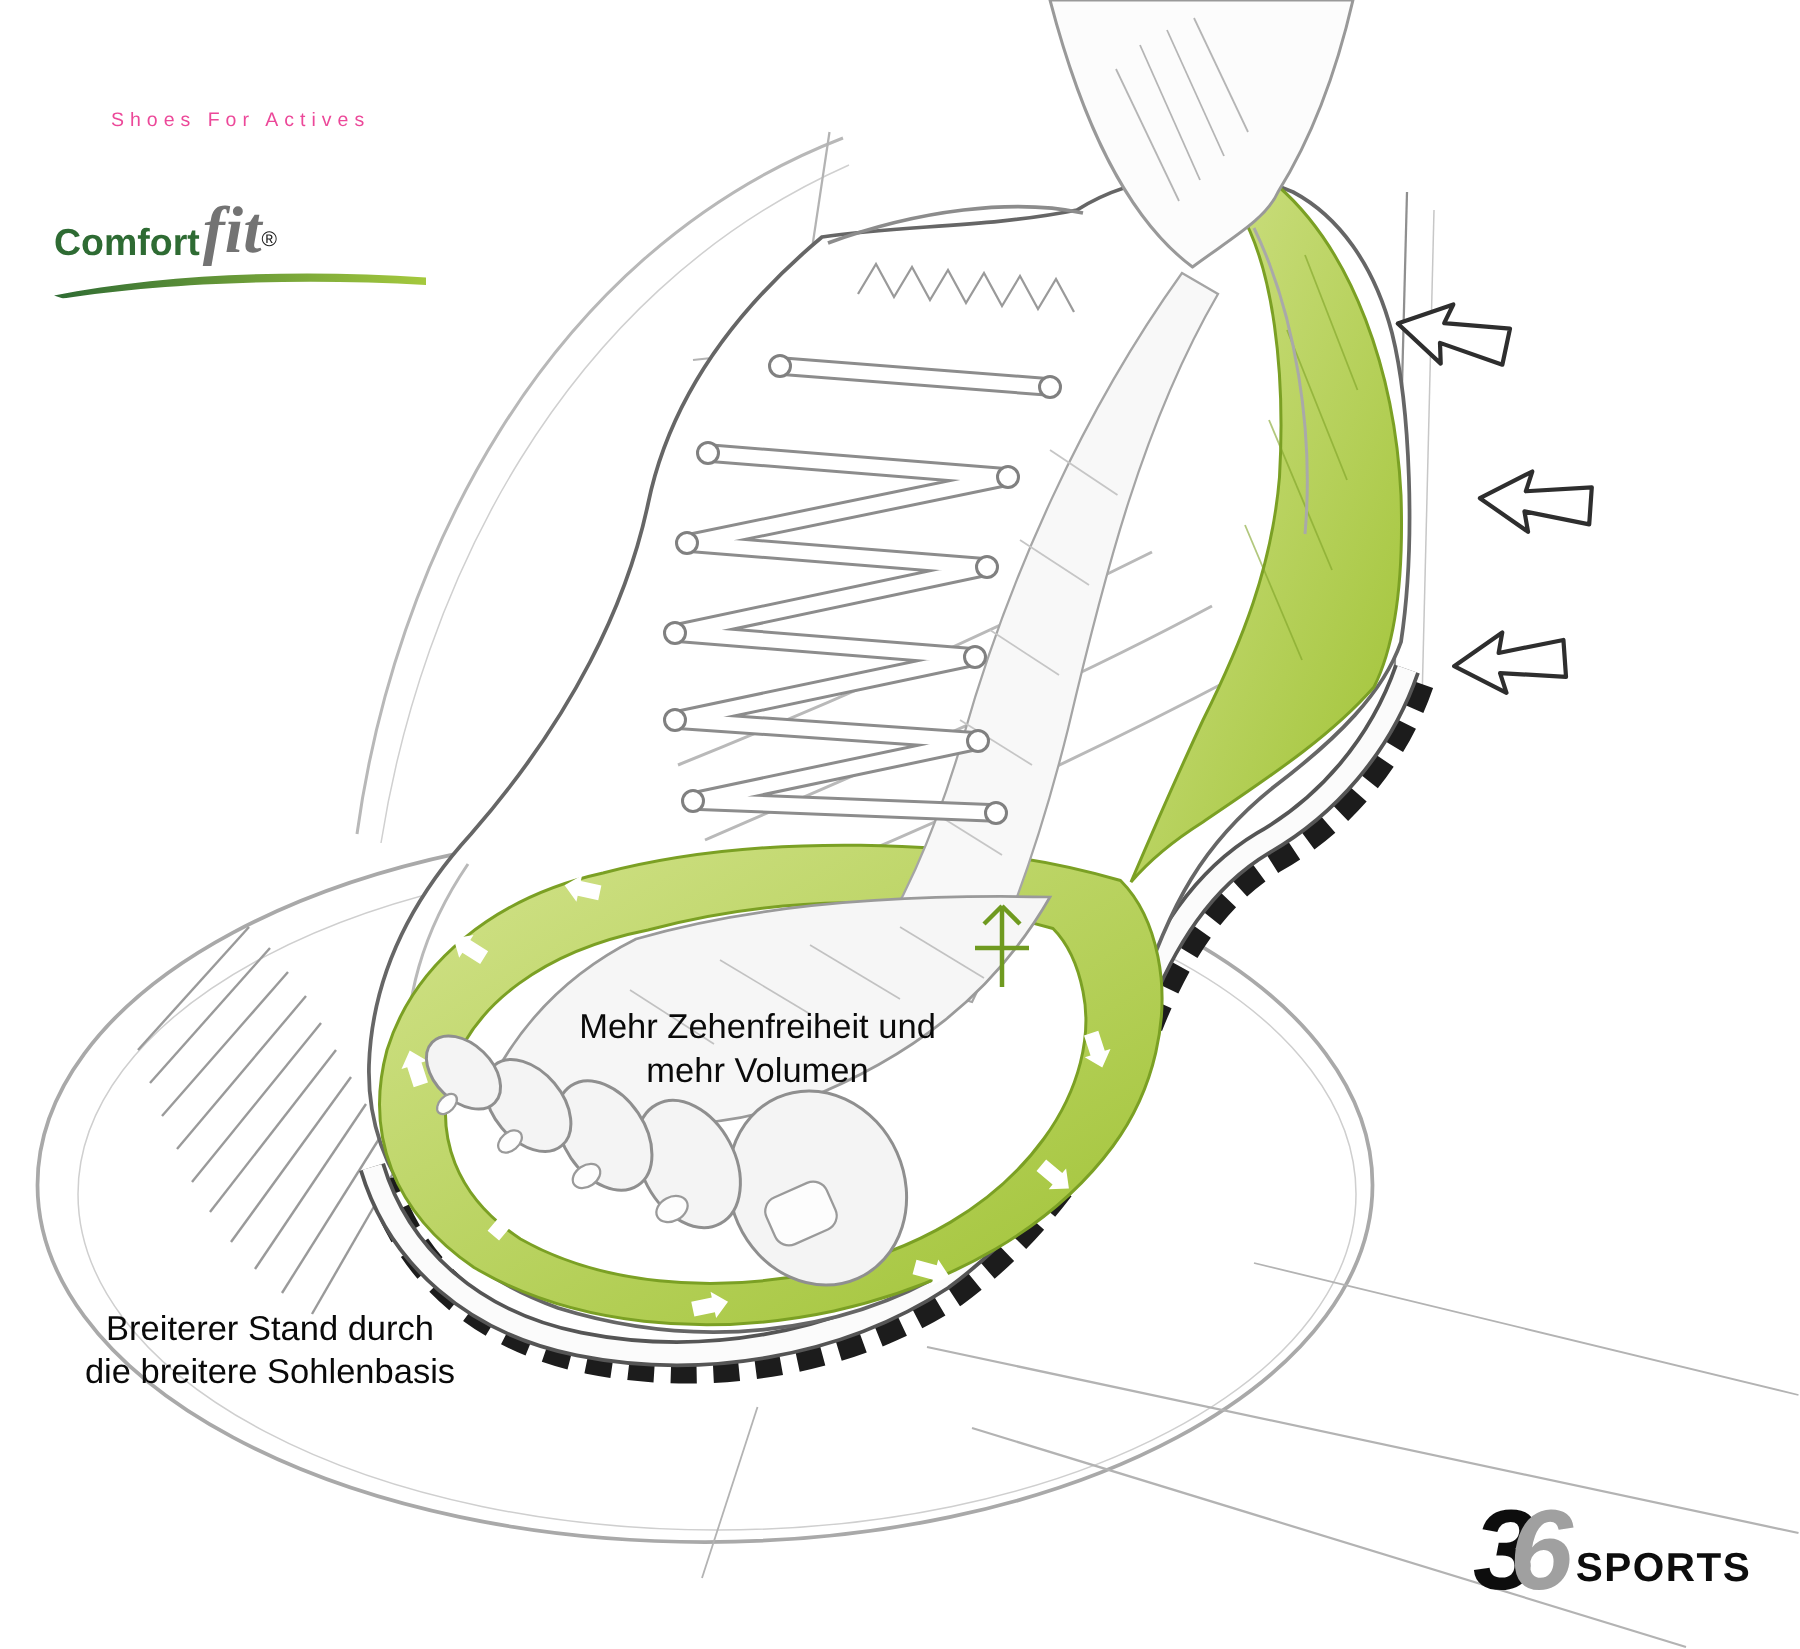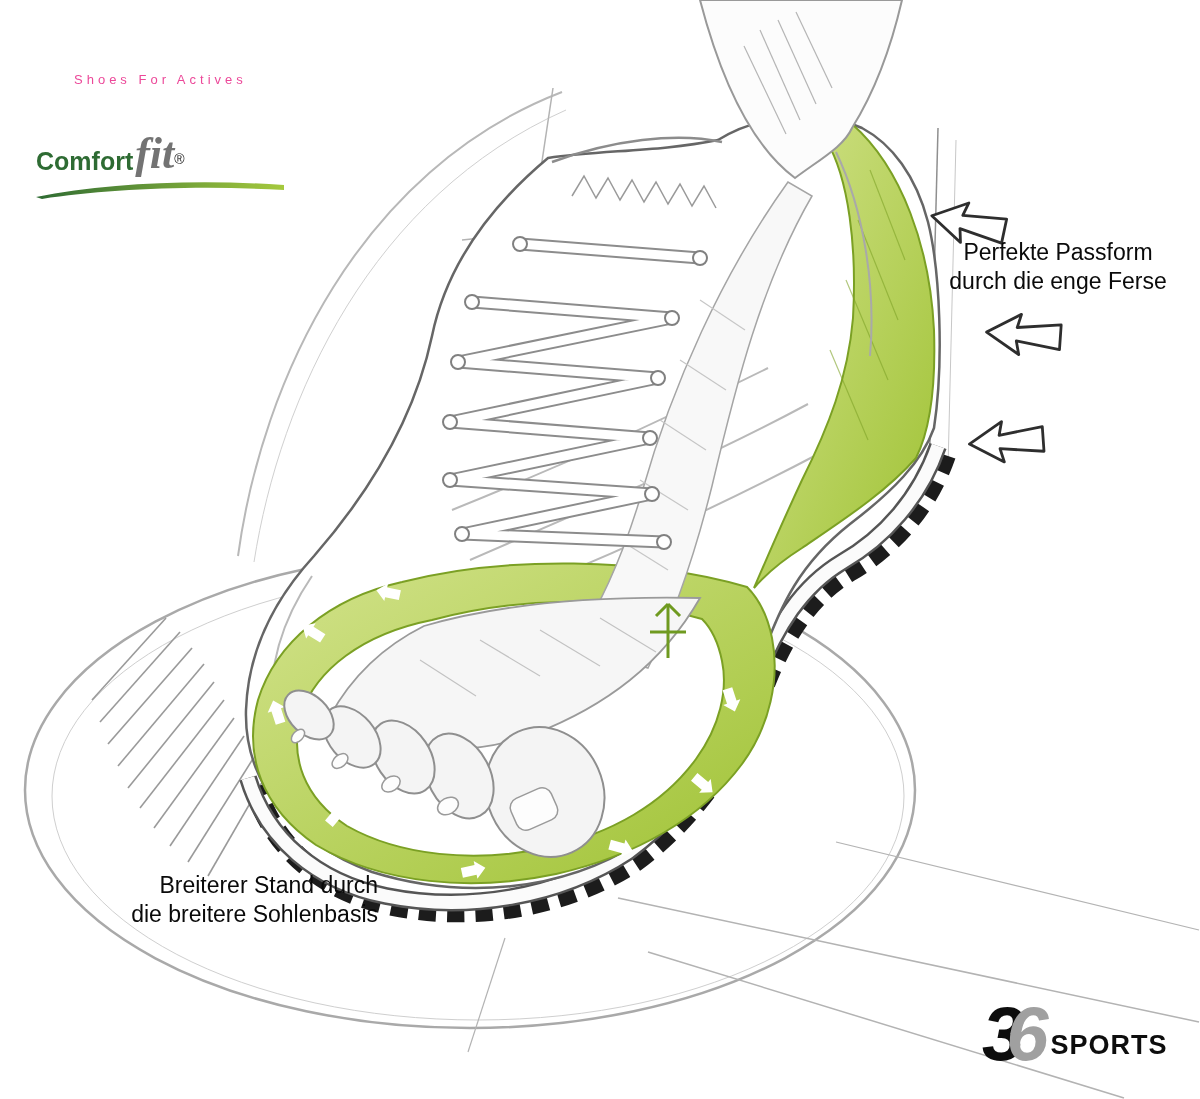--- a/index.html
+++ b/index.html
@@ -8,21 +8,21 @@
     overflow:hidden;font-family:"Liberation Sans", sans-serif;color:#000;
   }
   .illustration{position:absolute;left:0;top:0;width:1200px;height:1099px;}
 
   
   .annotation{position:absolute;font-size:23px;line-height:1.28;color:#0a0a0a;}
   .annotation.center{text-align:center;}
   .ann-heel{left:922px;top:238px;width:272px;}
   .ann-toe{left:338px;top:670px;width:334px;}
   .ann-ball{left:762px;top:781px;width:360px;}
-  .ann-stance{left:30px;top:871px;width:300px;text-align:right;margin-left:48px;}
+  .ann-stance{left:30px;top:871px;width:300px;text-align:center;}
 
   
   .meindl{position:absolute;left:74px;top:50px;width:220px;}
   .meindl-box{
     position:relative;display:inline-block;background:#000;color:#fff;
     padding:6px 14px 8px 14px;border-radius:3px;
     font-weight:bold;font-style:italic;font-size:26px;letter-spacing:1px;
   }
   .meindl-redline{position:absolute;left:10px;right:10px;bottom:4px;height:3px;
     background:#d40000;border-radius:2px;}
@@ -246,25 +246,25 @@
       </defs>
     </svg>
   </div>
 
   <div class="sports">
     <span class="d3">3</span>
     <span class="d6">6</span>
     <span class="label">SPORTS</span>
   </div>
 
-  <div class="annotation center ann-heel">
-    <div>Perfekte Passform</div>
-    <div>durch die enge Ferse</div>
-  </div>
-
+
+  <div class="annotation center ann-toe">
+    <div>Mehr Zehenfreiheit und</div>
+    <div>mehr Volumen</div>
+  </div>
 
   <div class="annotation center ann-ball">
   </div>
 
   <div class="annotation ann-stance">
     <div>Breiterer Stand durch</div>
     <div>die breitere Sohlenbasis</div>
   </div>
 
 </div>

